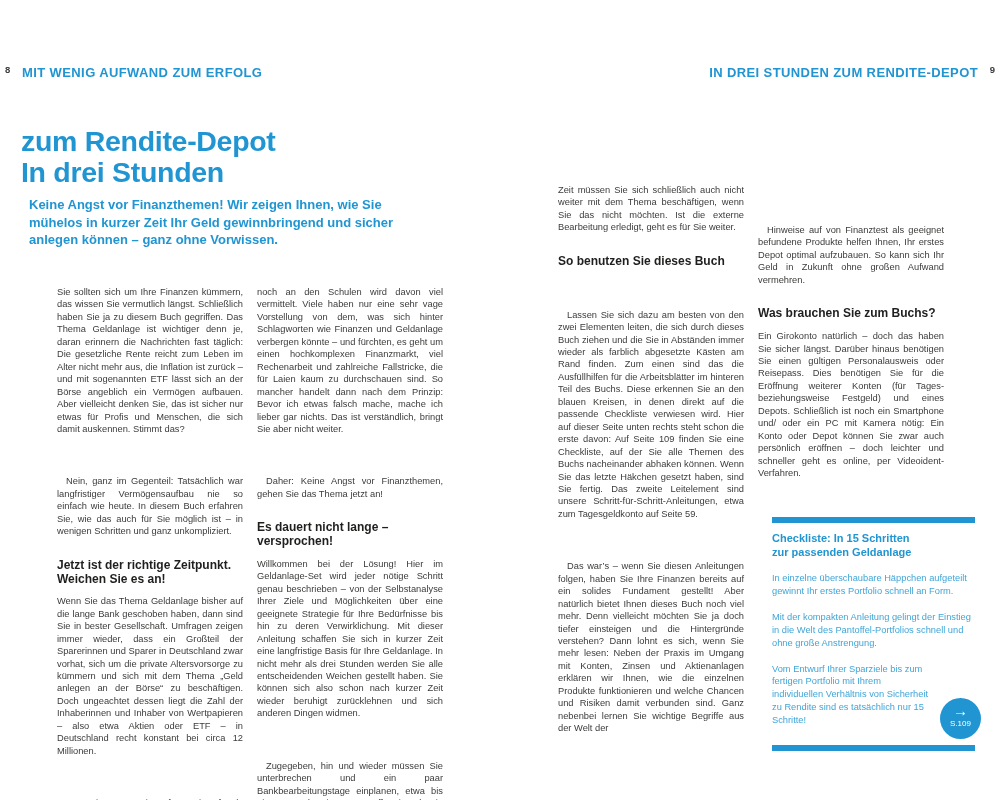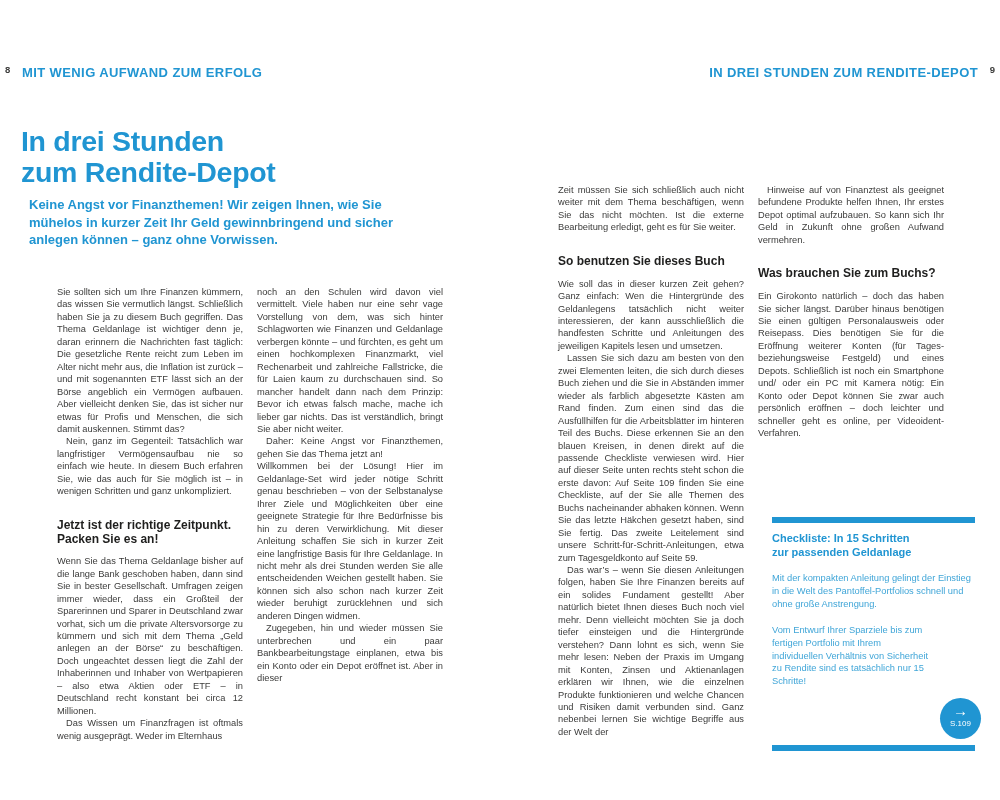--- a/index.html
+++ b/index.html
@@ -20,21 +20,21 @@
   .title { position:absolute; left:21px; top:126px; margin:0; color:#2095d2;
            font-size:28.5px; line-height:31px; font-weight:bold; letter-spacing:-0.3px; }
   .title span { display:block; }
   .subtitle { position:absolute; left:29px; top:196px; width:382px; margin:0;
               color:#2095d2; font-size:13px; line-height:17.6px; font-weight:bold; }
 
   
   .col { position:absolute; width:186px; font-size:9.3px; line-height:12.45px;
          text-align:justify; color:#3b3b3a; }
   .col p { margin:0; }
-  .col p.indent { text-indent:9px; }
+  .col p.indent { text-indent:9px;margin-top:40px; }
   .col h2 { margin:21px 0 9px 0; font-size:12px; line-height:13.8px; color:#1f1f1e; text-align:left; }
   #col-l1 { left:57px;  top:286px; }
   #col-l2 { left:257px; top:286px; }
   #col-r1 { left:558px; top:184px; }
   #col-r2 { left:758px; top:184px; }
 
   
   .checklist-box { position:absolute; left:772px; top:517px; width:203px; height:234px; }
   .checklist-box .bar { position:absolute; left:0; width:100%; height:6px; background:#2095d2; }
   .checklist-box .bar.top { top:0; }
@@ -53,60 +53,61 @@
 <body>
 
 <div class="spread">
 
   <span class="pagenum left">8</span>
   <span class="kicker left">MIT WENIG AUFWAND ZUM ERFOLG</span>
   <span class="kicker right">IN DREI STUNDEN ZUM RENDITE-DEPOT</span>
   <span class="pagenum right">9</span>
 
   <h1 class="title">
+    <span>zum Rendite-Depot</span>
     <span>In drei Stunden</span>
-    <span>zum Rendite-Depot</span>
   </h1>
   <p class="subtitle">Keine Angst vor Finanzthemen! Wir zeigen Ihnen, wie Sie mühelos in kurzer Zeit Ihr Geld gewinnbringend und sicher anlegen können – ganz ohne Vorwissen.</p>
 
   <div class="col" id="col-l1">
     <p>Sie sollten sich um Ihre Finanzen kümmern, das wissen Sie vermutlich längst. Schließlich haben Sie ja zu diesem Buch gegriffen. Das Thema Geldanlage ist wichtiger denn je, daran erinnern die Nachrichten fast täglich: Die gesetzliche Rente reicht zum Leben im Alter nicht mehr aus, die Inflation ist zurück – und mit sogenannten ETF lässt sich an der Börse angeblich ein Vermögen aufbauen. Aber vielleicht denken Sie, das ist sicher nur etwas für Profis und Menschen, die sich damit auskennen. Stimmt das?</p>
     <p class="indent">Nein, ganz im Gegenteil: Tatsächlich war langfristiger Vermögensaufbau nie so einfach wie heute. In diesem Buch erfahren Sie, wie das auch für Sie möglich ist – in wenigen Schritten und ganz unkompliziert.</p>
-    <h2>Jetzt ist der richtige Zeitpunkt. Packen Sie es an!</h2>
+    <h2>Jetzt ist der richtige Zeitpunkt. Weichen Sie es an!</h2>
     <p>Wenn Sie das Thema Geldanlage bisher auf die lange Bank geschoben haben, dann sind Sie in bester Gesellschaft. Umfragen zeigen immer wieder, dass ein Großteil der Sparerinnen und Sparer in Deutschland zwar vorhat, sich um die private Altersvorsorge zu kümmern und sich mit dem Thema „Geld anlegen an der Börse“ zu beschäftigen. Doch ungeachtet dessen liegt die Zahl der Inhaberinnen und Inhaber von Wertpapieren – also etwa Aktien oder ETF – in Deutschland recht konstant bei circa 12 Millionen.</p>
     <p class="indent">Das Wissen um Finanzfragen ist oftmals wenig ausgeprägt. Weder im Elternhaus</p>
   </div>
 
   <div class="col" id="col-l2">
     <p>noch an den Schulen wird davon viel vermittelt. Viele haben nur eine sehr vage Vorstellung von dem, was sich hinter Schlagworten wie Finanzen und Geldanlage verbergen könnte – und fürchten, es geht um einen hochkomplexen Finanzmarkt, viel Rechenarbeit und zahlreiche Fallstricke, die für Laien kaum zu durchschauen sind. So mancher handelt dann nach dem Prinzip: Bevor ich etwas falsch mache, mache ich lieber gar nichts. Das ist verständlich, bringt Sie aber nicht weiter.</p>
     <p class="indent">Daher: Keine Angst vor Finanzthemen, gehen Sie das Thema jetzt an!</p>
+    <h2>Es dauert nicht lange – versprochen!</h2>
     <p>Willkommen bei der Lösung! Hier im Geldanlage-Set wird jeder nötige Schritt genau beschrieben – von der Selbstanalyse Ihrer Ziele und Möglichkeiten über eine geeignete Strategie für Ihre Bedürfnisse bis hin zu deren Verwirklichung. Mit dieser Anleitung schaffen Sie sich in kurzer Zeit eine langfristige Basis für Ihre Geldanlage. In nicht mehr als drei Stunden werden Sie alle entscheidenden Weichen gestellt haben. Sie können sich also schon nach kurzer Zeit wieder beruhigt zurücklehnen und sich anderen Dingen widmen.</p>
     <p class="indent">Zugegeben, hin und wieder müssen Sie unterbrechen und ein paar Bankbearbeitungstage einplanen, etwa bis ein Konto oder ein Depot eröffnet ist. Aber in dieser</p>
   </div>
 
   <div class="col" id="col-r1">
     <p>Zeit müssen Sie sich schließlich auch nicht weiter mit dem Thema beschäftigen, wenn Sie das nicht möchten. Ist die externe Bearbeitung erledigt, geht es für Sie weiter.</p>
     <h2>So benutzen Sie dieses Buch</h2>
-    <p>Wie soll das in dieser kurzen Zeit gehen? Ganz einfach: Wen die Hintergründe des Geldanlegens tatsächlich nicht weiter interessieren, der kann ausschließlich die handfesten Schritte und Anleitungen des jeweiligen Kapitels lesen und umsetzen.</p>
     <p class="indent">Lassen Sie sich dazu am besten von den zwei Elementen leiten, die sich durch dieses Buch ziehen und die Sie in Abständen immer wieder als farblich abgesetzte Kästen am Rand finden. Zum einen sind das die Ausfüllhilfen für die Arbeitsblätter im hinteren Teil des Buchs. Diese erkennen Sie an den blauen Kreisen, in denen direkt auf die passende Checkliste verwiesen wird. Hier auf dieser Seite unten rechts steht schon die erste davon: Auf Seite 109 finden Sie eine Checkliste, auf der Sie alle Themen des Buchs nacheinander abhaken können. Wenn Sie das letzte Häkchen gesetzt haben, sind Sie fertig. Das zweite Leitelement sind unsere Schritt-für-Schritt-Anleitungen, etwa zum Tagesgeldkonto auf Seite 59.</p>
     <p class="indent">Das war’s – wenn Sie diesen Anleitungen folgen, haben Sie Ihre Finanzen bereits auf ein solides Fundament gestellt! Aber natürlich bietet Ihnen dieses Buch noch viel mehr. Denn vielleicht möchten Sie ja doch tiefer einsteigen und die Hintergründe verstehen? Dann lohnt es sich, wenn Sie mehr lesen: Neben der Praxis im Umgang mit Konten, Zinsen und Aktienanlagen erklären wir Ihnen, wie die einzelnen Produkte funktionieren und welche Chancen und Risiken damit verbunden sind. Ganz nebenbei lernen Sie wichtige Begriffe aus der Welt der</p>
   </div>
 
   <div class="col" id="col-r2">
     <p class="indent">Hinweise auf von Finanztest als geeignet befundene Produkte helfen Ihnen, Ihr erstes Depot optimal aufzubauen. So kann sich Ihr Geld in Zukunft ohne großen Aufwand vermehren.</p>
     <h2>Was brauchen Sie zum Buchs?</h2>
     <p>Ein Girokonto natürlich – doch das haben Sie sicher längst. Darüber hinaus benötigen Sie einen gültigen Personalausweis oder Reisepass. Dies benötigen Sie für die Eröffnung weiterer Konten (für Tages- beziehungsweise Festgeld) und eines Depots. Schließlich ist noch ein Smartphone und/ oder ein PC mit Kamera nötig: Ein Konto oder Depot können Sie zwar auch persönlich eröffnen – doch leichter und schneller geht es online, per Videoident-Verfahren.</p>
   </div>
 
   <aside class="checklist-box">
     <div class="bar top"></div>
     <h3>
       <span>Checkliste: In 15 Schritten</span>
       <span>zur passenden Geldanlage</span>
     </h3>
+    <p>In einzelne überschaubare Häppchen aufgeteilt gewinnt Ihr erstes Portfolio schnell an Form.</p>
     <p>Mit der kompakten Anleitung gelingt der Einstieg in die Welt des Pantoffel-Portfolios schnell und ohne große Anstrengung.</p>
     <p class="wrap-badge">Vom Entwurf Ihrer Sparziele bis zum fertigen Portfolio mit Ihrem individuellen Verhältnis von Sicherheit zu Rendite sind es tatsächlich nur 15 Schritte!</p>
     <div class="badge">
       <span class="arrow">→</span>
       <span class="badge-label">S.109</span>
     </div>
     <div class="bar bottom"></div>
   </aside>
 
 </div>

